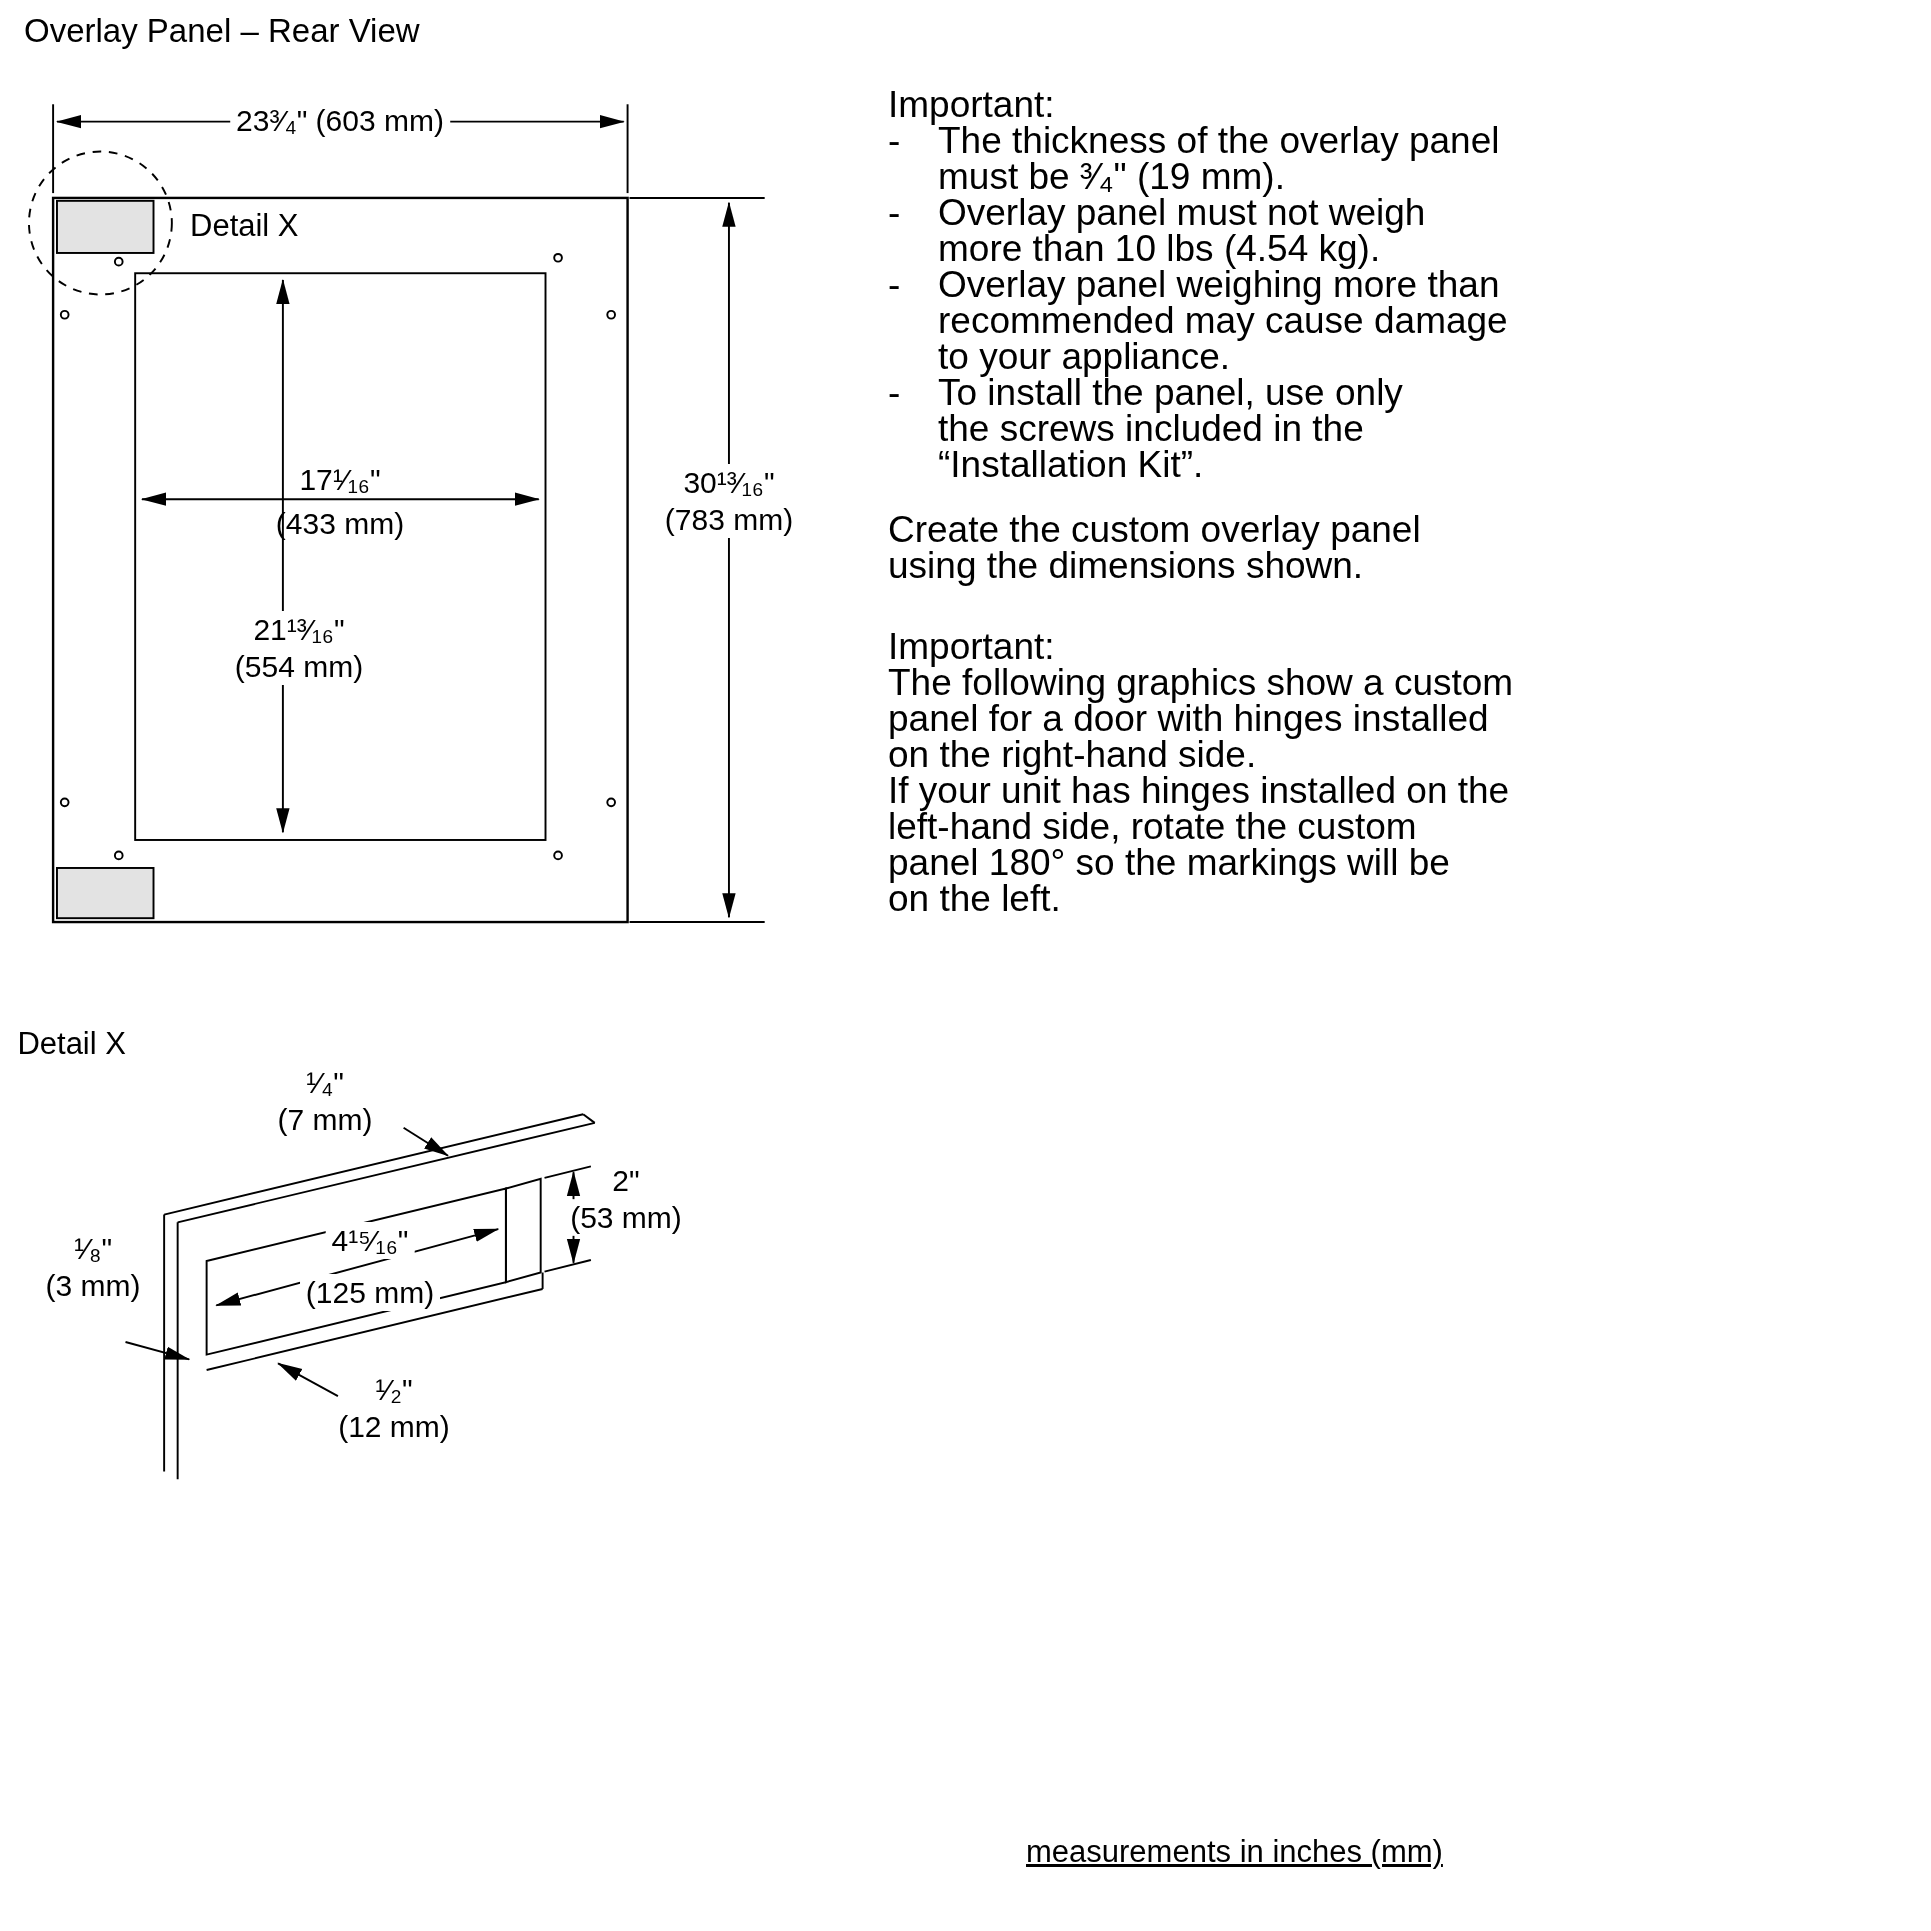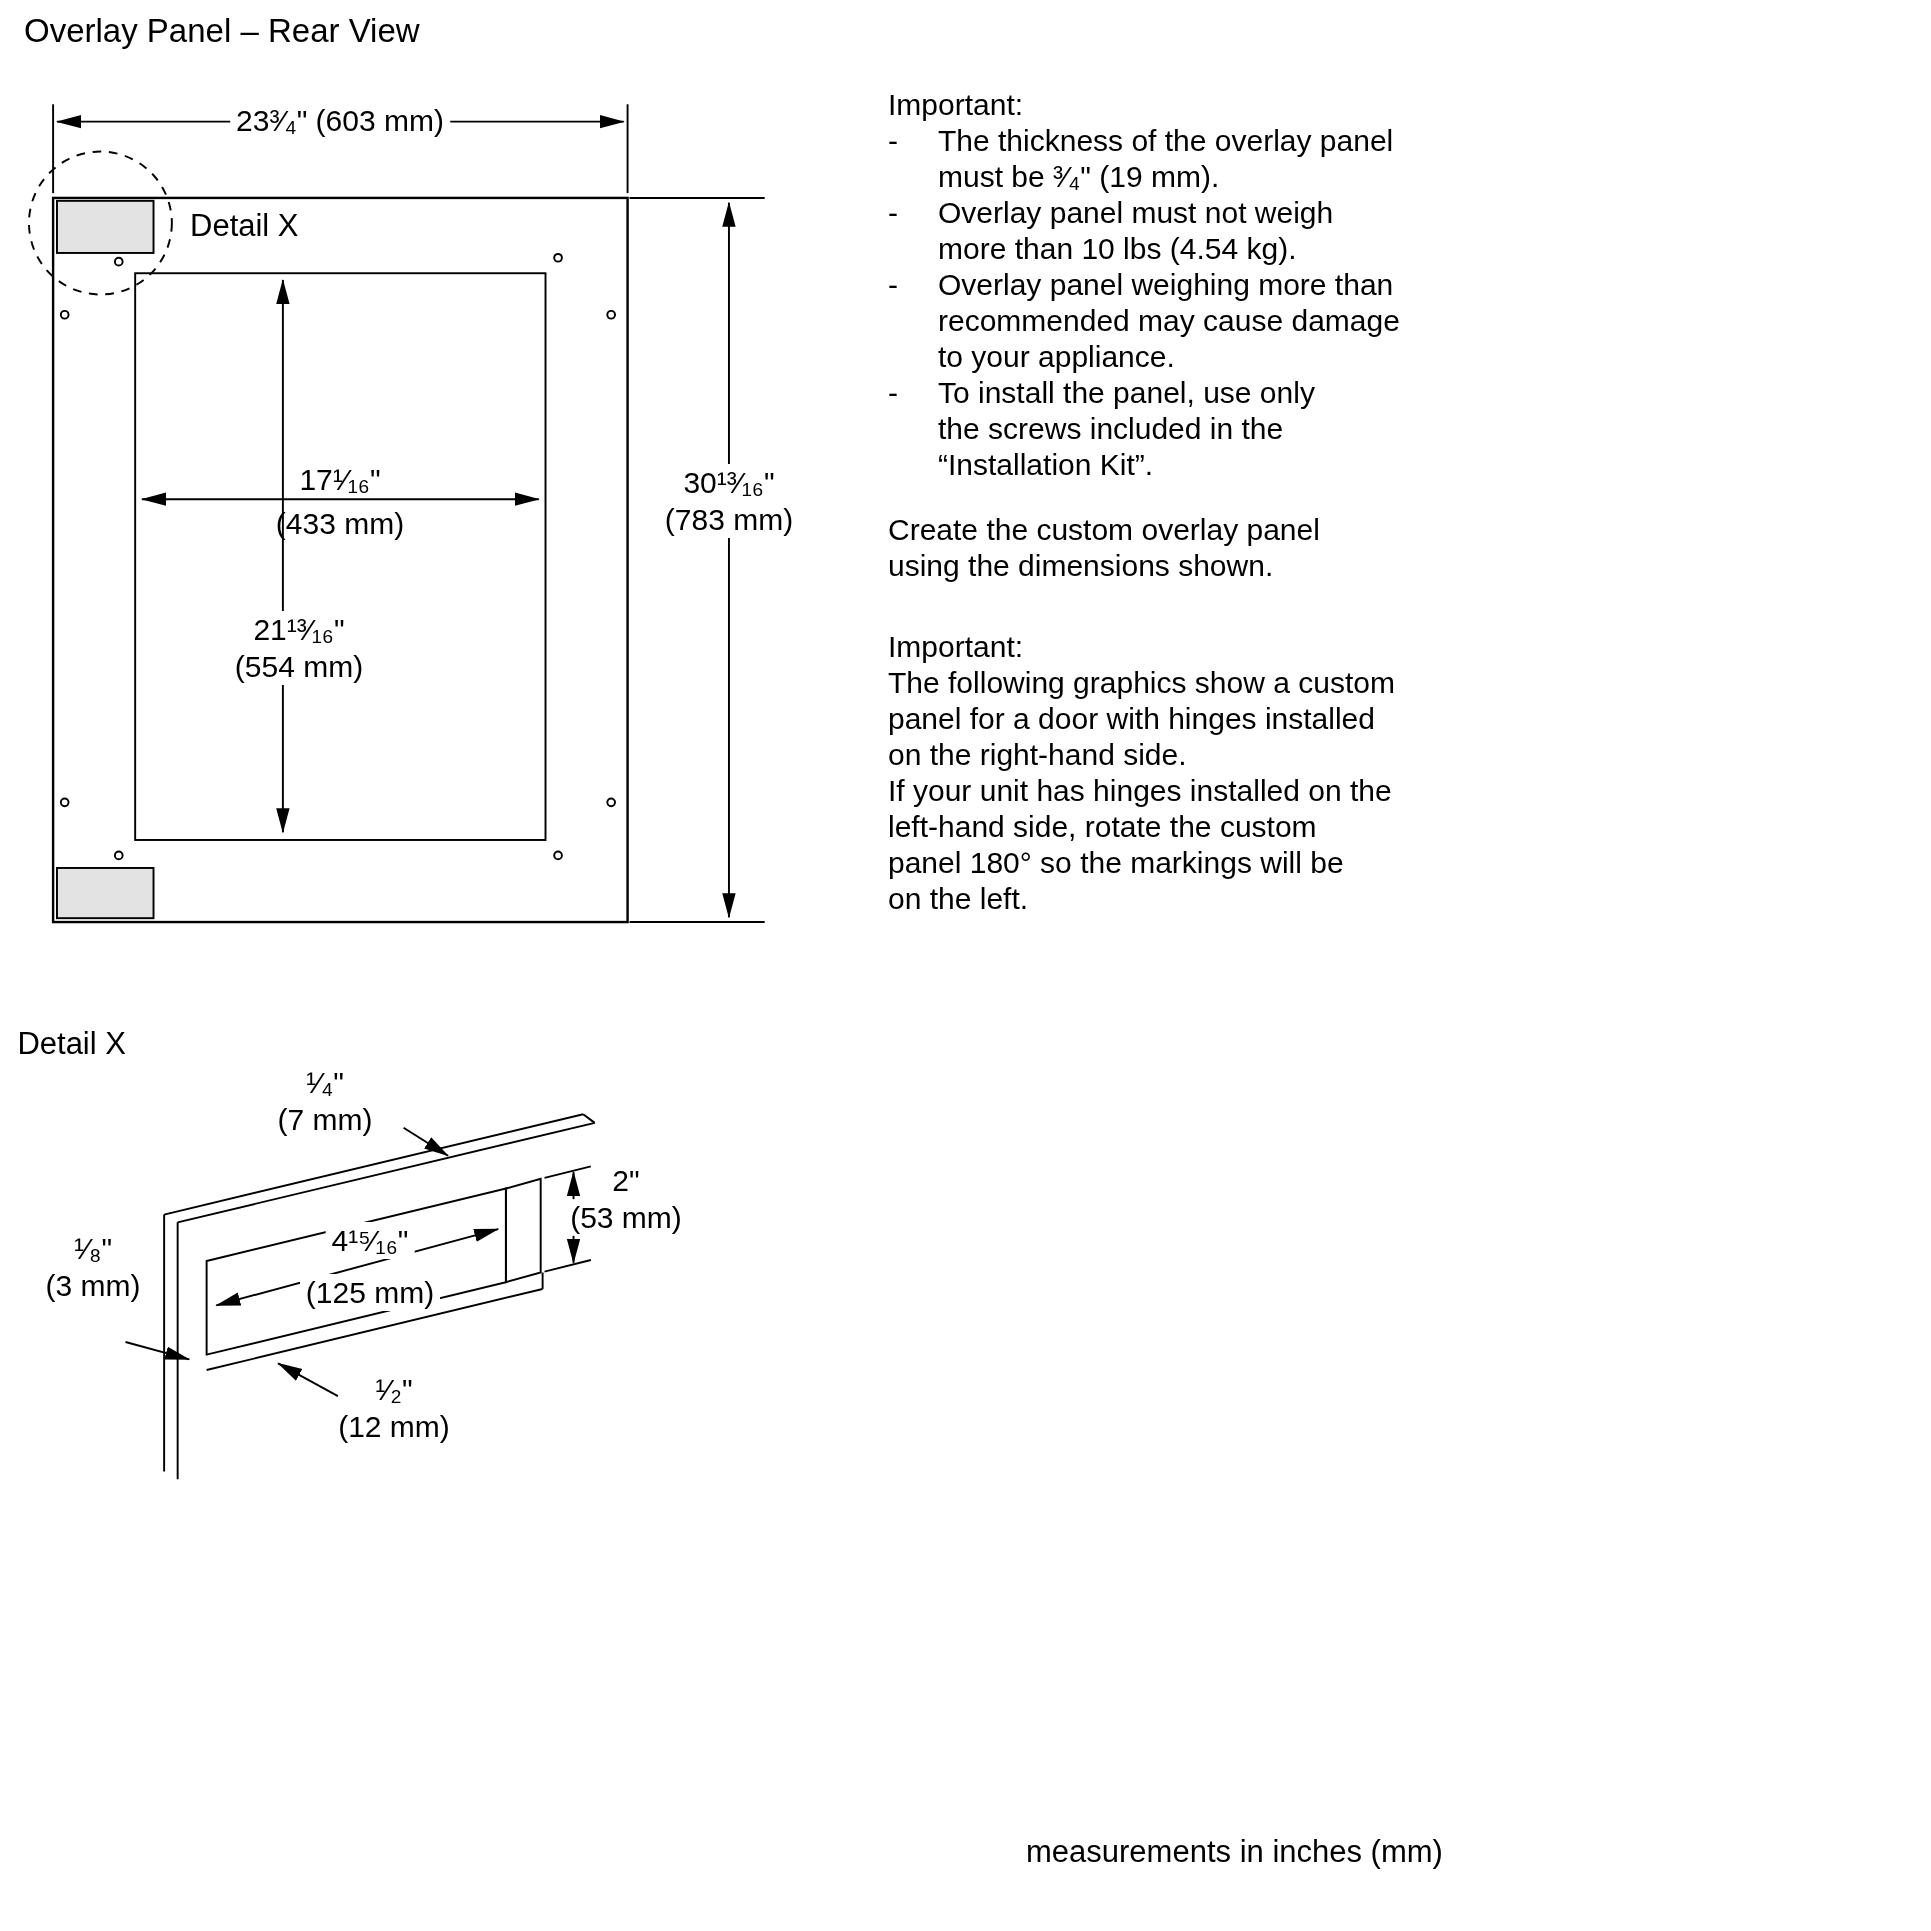--- a/index.html
+++ b/index.html
@@ -5,22 +5,22 @@
   html,body{margin:0;padding:0;background:#fff;}
   .page{position:relative;width:1555px;height:1931px;background:#fff;color:#000;
         font-family:"Liberation Sans","DejaVu Sans",sans-serif;overflow:hidden;}
   svg.canvas{position:absolute;left:0;top:0;}
   .title{position:absolute;left:24px;top:11.6px;font-size:33px;}
   .label{position:absolute;transform:translateX(-50%);font-size:30px;line-height:37px;
          white-space:nowrap;text-align:center;}
   .label.bg{background:#fff;padding:0 5.8px;}
   .callout{position:absolute;left:190px;top:207px;font-size:31px;line-height:37px;}
   .section-heading{position:absolute;left:17.4px;top:1025px;font-size:31px;line-height:37px;}
-  .footer{position:absolute;left:1026px;top:1833px;font-size:31px;line-height:37px;}
-  .notes{position:absolute;left:888px;top:87px;width:626px;font-size:30px;line-height:36px;}
+  .footer{position:absolute;left:1026px;top:1833px;font-size:31px;line-height:37px;text-decoration:underline;}
+  .notes{position:absolute;left:888px;top:87px;width:626px;font-size:37px;line-height:36px;}
   .notes .heading{white-space:pre-line;}
   .bullet{display:flex;}
   .bullet .dash{flex:0 0 50px;}
   .pre{white-space:pre-line;}
   .mt1{margin-top:29px;}
   .mt2{margin-top:45px;}
 </style>
 </head>
 <body>
 

